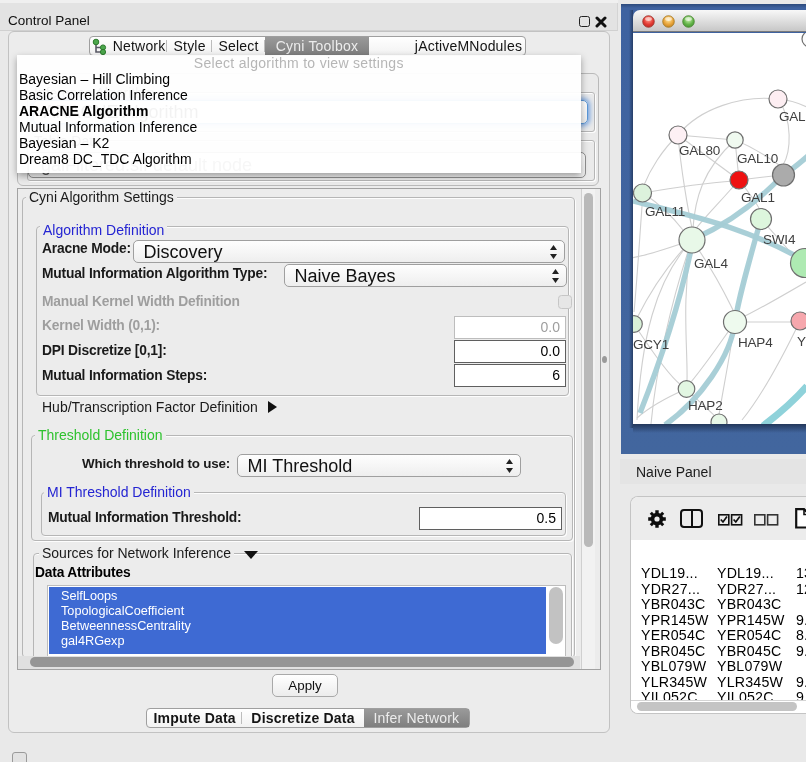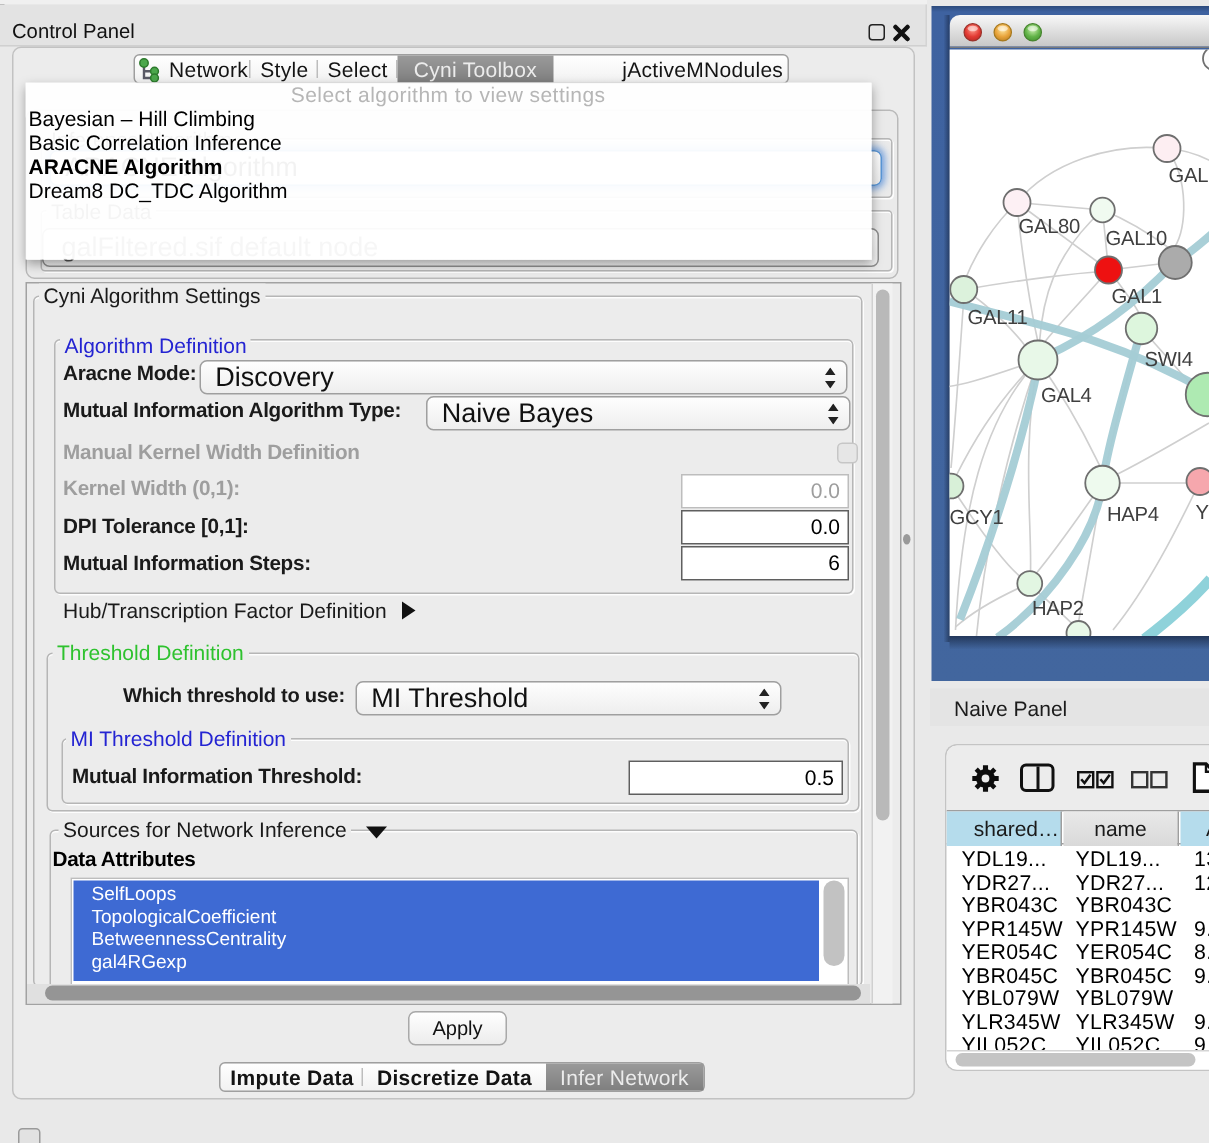--- a/index.html
+++ b/index.html
@@ -82,21 +82,21 @@
 <div class="combo" style="left:284px;top:264px;width:283px;height:23px;">
     <span class="ct">Naive Bayes</span>
   <svg width="9" height="14" viewBox="0 0 9 14">
       <path d="M4.5 0 L8 5 L1 5 Z M4.5 14 L8 9 L1 9 Z" fill="#222"></path>
     </svg>
   </div>
 <div class="glbl" style="left:42px;top:294px;">Manual Kernel Width Definition</div>
 <div class="abs" style="left:558px;top:295px;width:14px;height:14px;background:#e6e6e6;border:1px solid #c6c6c6;border-radius:3.5px;"></div>
 <div class="glbl" style="left:42px;top:318px;">Kernel Width (0,1):</div>
 <div class="field" style="left:454px;top:316px;width:112px;height:23px;border-color:#bdbdbd;color:#9e9e9e;">0.0</div>
-<div class="lbl" style="left:42px;top:343px;">DPI Tolerance [0,1]:</div>
+<div class="lbl" style="left:42px;top:343px;">DPI Discretize [0,1]:</div>
 <div class="field" style="left:454px;top:340px;width:112px;height:23px;">0.0</div>
 <div class="lbl" style="left:42px;top:368px;">Mutual Information Steps:</div>
 <div class="field" style="left:454px;top:364px;width:112px;height:23px;">6</div>
 
 <div class="abs" style="left:42px;top:399px;font-size:14px;color:#1a1a1a;">Hub/Transcription Factor Definition</div>
 <div class="abs" style="left:268px;top:401px;width:0;height:0;border-left:9px solid #111;border-top:6.5px solid transparent;border-bottom:6.5px solid transparent;"></div>
 
 <div class="group" style="left:31px;top:435px;width:542px;height:106px;"></div>
 <div class="gtitle" style="left:35px;top:427px;color:#2ec22e;">Threshold Definition</div>
 <div class="lbl" style="left:82px;top:456px;font-size:13.4px;">Which threshold to use:</div>
@@ -139,20 +139,22 @@
   <div class="tab sel" style="width:106px;font-weight:normal;">Infer Network</div>
 </div>
 
 <div class="abs" style="left:12px;top:752px;width:15px;height:14px;background:#e2e2e2;border:1.5px solid #9a9a9a;border-radius:3px;"></div>
 
 <div class="abs" style="left:16.5px;top:55px;width:564.5px;height:117.5px;background:rgba(255,255,255,0.95);box-shadow:0 3px 7px rgba(0,0,0,0.35);">
   <div style="height:17px;font-size:14px;letter-spacing:0.3px;color:#b6b6b6;text-align:center;line-height:17px;">Select algorithm to view settings</div>
   <div style="height:16px;font-size:14px;color:#000;padding-left:2.5px;line-height:15px;">Bayesian – Hill Climbing</div>
   <div style="height:16px;font-size:14px;color:#000;padding-left:2.5px;line-height:15px;">Basic Correlation Inference</div>
   <div style="height:16px;font-size:14px;color:#000;padding-left:2.5px;line-height:15px;font-weight:bold;">ARACNE Algorithm</div>
+  <div style="height:16px;font-size:14px;color:#000;padding-left:2.5px;line-height:15px;">Mutual Information Inference</div>
+  <div style="height:16px;font-size:14px;color:#000;padding-left:2.5px;line-height:15px;">Bayesian – K2</div>
   <div style="height:16px;font-size:14px;color:#000;padding-left:2.5px;line-height:15px;">Dream8 DC_TDC Algorithm</div>
 </div>
 
 <div class="abs" style="left:602px;top:356px;width:5px;height:7px;background:#9a9a9a;border-radius:50%;"></div>
 
 <div class="abs" style="left:621px;top:4px;width:185px;height:450px;background:linear-gradient(#2c4a7c 0px,#3e62a0 4px,#42669e 100%);"></div>
 
 <div class="abs" style="left:633px;top:10px;width:173px;height:22px;background:linear-gradient(#f8f8f8,#c7c7c7);border-radius:7px 0 0 0;border-bottom:1px solid #7a7a7a;">
   <svg class="abs" style="left:9px;top:4.5px;" width="70" height="13" viewBox="0 0 70 13">
     <defs>
@@ -284,25 +286,20 @@
   </svg>
   <svg class="abs" style="left:123px;top:17px;" width="26" height="12" viewBox="0 0 26 12">
     <rect x="0.8" y="0.8" width="10" height="10" fill="none" stroke="#333" stroke-width="1.6"></rect>
     <rect x="13.6" y="0.8" width="10" height="10" fill="none" stroke="#333" stroke-width="1.6"></rect>
   </svg>
   <svg class="abs" style="left:164px;top:11px;" width="16" height="21" viewBox="0 0 16 21">
     <path d="M1.2 1.2 L9 1.2 L14.5 6.5 L14.5 19.5 L1.2 19.5 Z" fill="#fff" stroke="#111" stroke-width="2.2"></path>
     <path d="M9 1.2 L9 6.5 L14.5 6.5" fill="none" stroke="#111" stroke-width="1.6"></path>
   </svg>
 
-  <div class="abs" style="left:0;top:43px;width:176px;height:23px;border-top:1px solid #9e9e9e;border-bottom:1px solid #9e9e9e;">
-    <div class="abs" style="left:0;top:0;width:77px;height:23px;background:#b5dcec;border-right:1px solid #9e9e9e;font-size:14px;color:#1a1a1a;text-align:right;line-height:22px;padding-right:1px;">shared…</div>
-    <div class="abs" style="left:78px;top:0;width:77px;height:23px;background:linear-gradient(#e9e9e9,#d9d9d9);border-right:1px solid #9e9e9e;font-size:14px;color:#1a1a1a;text-align:center;line-height:22px;">name</div>
-    <div class="abs" style="left:156px;top:0;width:20px;height:23px;background:#b5dcec;font-size:14px;color:#1a1a1a;line-height:22px;padding-left:17px;">A</div>
-  </div>
 
   <div class="abs" style="left:0;top:68px;width:176px;font-size:14.2px;letter-spacing:0.2px;color:#000;">
     <div style="height:15.5px;position:relative;">
         <span style="position:absolute;left:10px;">YDL19...</span>
         <span style="position:absolute;left:86px;">YDL19...</span>
         <span style="position:absolute;left:165px;">13</span>
       </div>
     <div style="height:15.5px;position:relative;">
         <span style="position:absolute;left:10px;">YDR27...</span>
         <span style="position:absolute;left:86px;">YDR27...</span>

